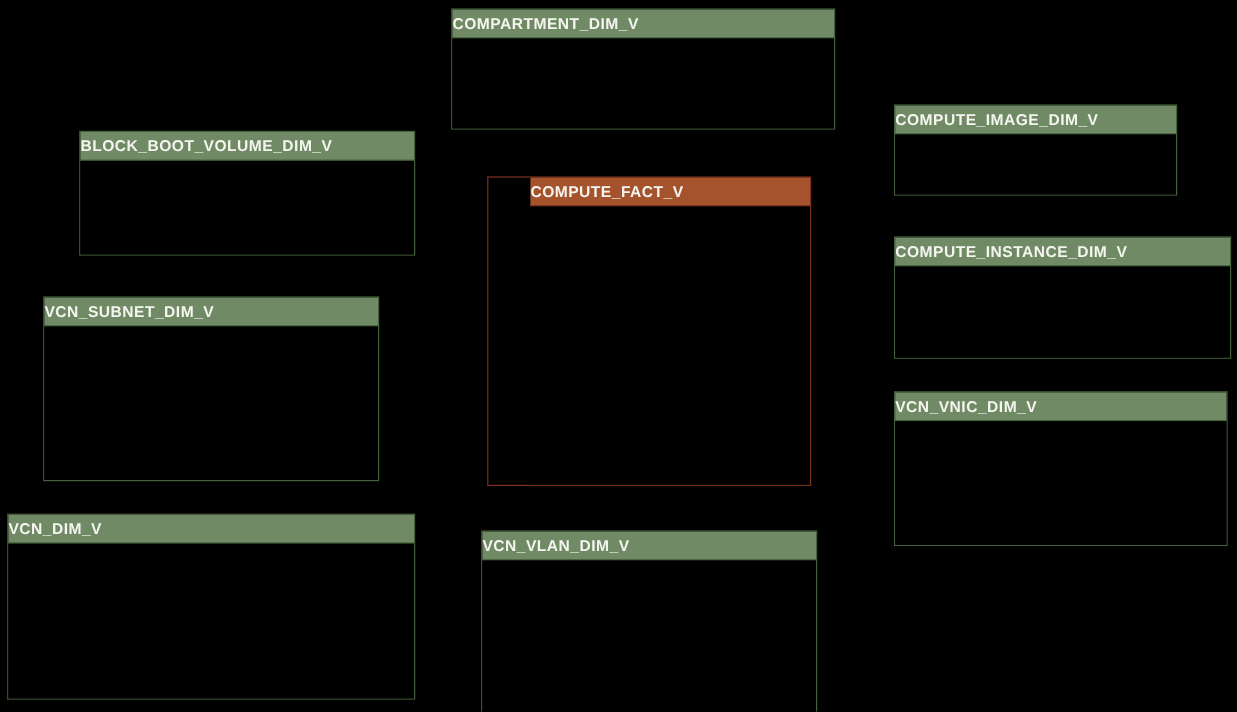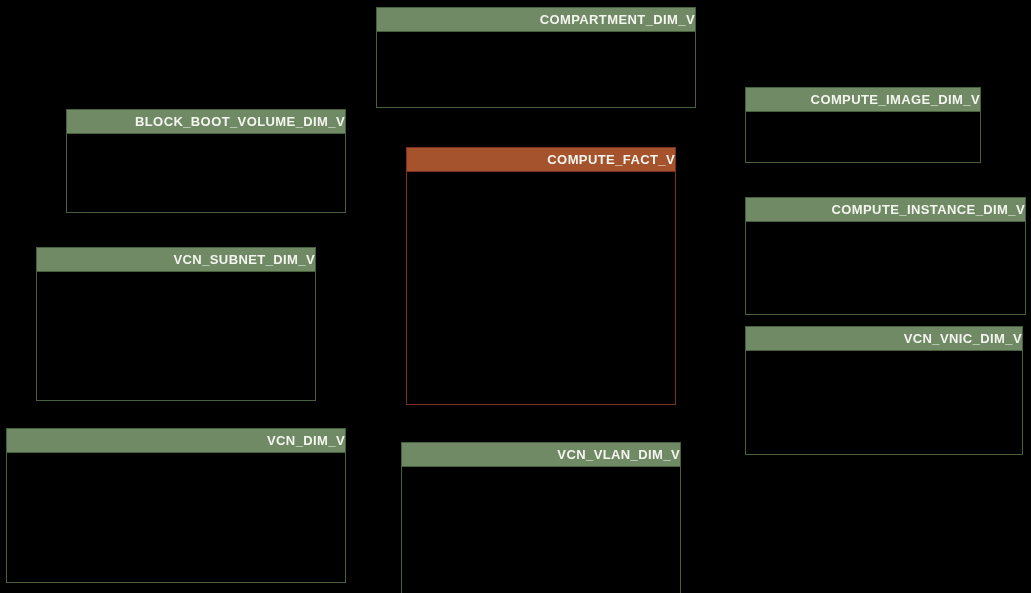--- a/index.html
+++ b/index.html
@@ -17,27 +17,27 @@
     background: #000000;
   }
   .table-box {
     position: absolute;
     border: 1px solid;
     background: #000000;
     display: flex;
     flex-direction: column;
   }
   .table-box.dimension { border-color: #45603a; }
-  .table-box.fact      { border-color: #7c3120; }
+  .table-box.fact      { border-color: #7c3120; padding-left: 35px; }
   .table-header {
     height: 24px;
     flex: 0 0 24px;
     display: flex;
     align-items: center;
-    justify-content: flex-end;
+    justify-content: flex-start;
   }
   .table-box.dimension .table-header { background: #6f8a64; border-bottom: 1px solid #45603a; }
   .table-box.fact      .table-header { background: #a5532c; border-bottom: 1px solid #7c3120; }
   .table-title {
     color: #f5f5f0;
     font-size: 13px;
     font-weight: bold;
     letter-spacing: 0.4px;
     white-space: nowrap;
   }
@@ -71,21 +71,21 @@
     <div class="table-body"></div>
   </div>
 
   <div class="table-box fact" style="left: 406px; top: 147px; width: 270px; height: 258px;">
     <div class="table-header">
       <span class="table-title">COMPUTE_FACT_V</span>
     </div>
     <div class="table-body"></div>
   </div>
 
-  <div class="table-box dimension" style="left: 745px; top: 197px; width: 281px; height: 118px;">
+  <div class="table-box dimension" style="left: 745px; top: 197px; width: 281px; height: 102px;">
     <div class="table-header">
       <span class="table-title">COMPUTE_INSTANCE_DIM_V</span>
     </div>
     <div class="table-body"></div>
   </div>
 
   <div class="table-box dimension" style="left: 36px; top: 247px; width: 280px; height: 154px;">
     <div class="table-header">
       <span class="table-title">VCN_SUBNET_DIM_V</span>
     </div>

